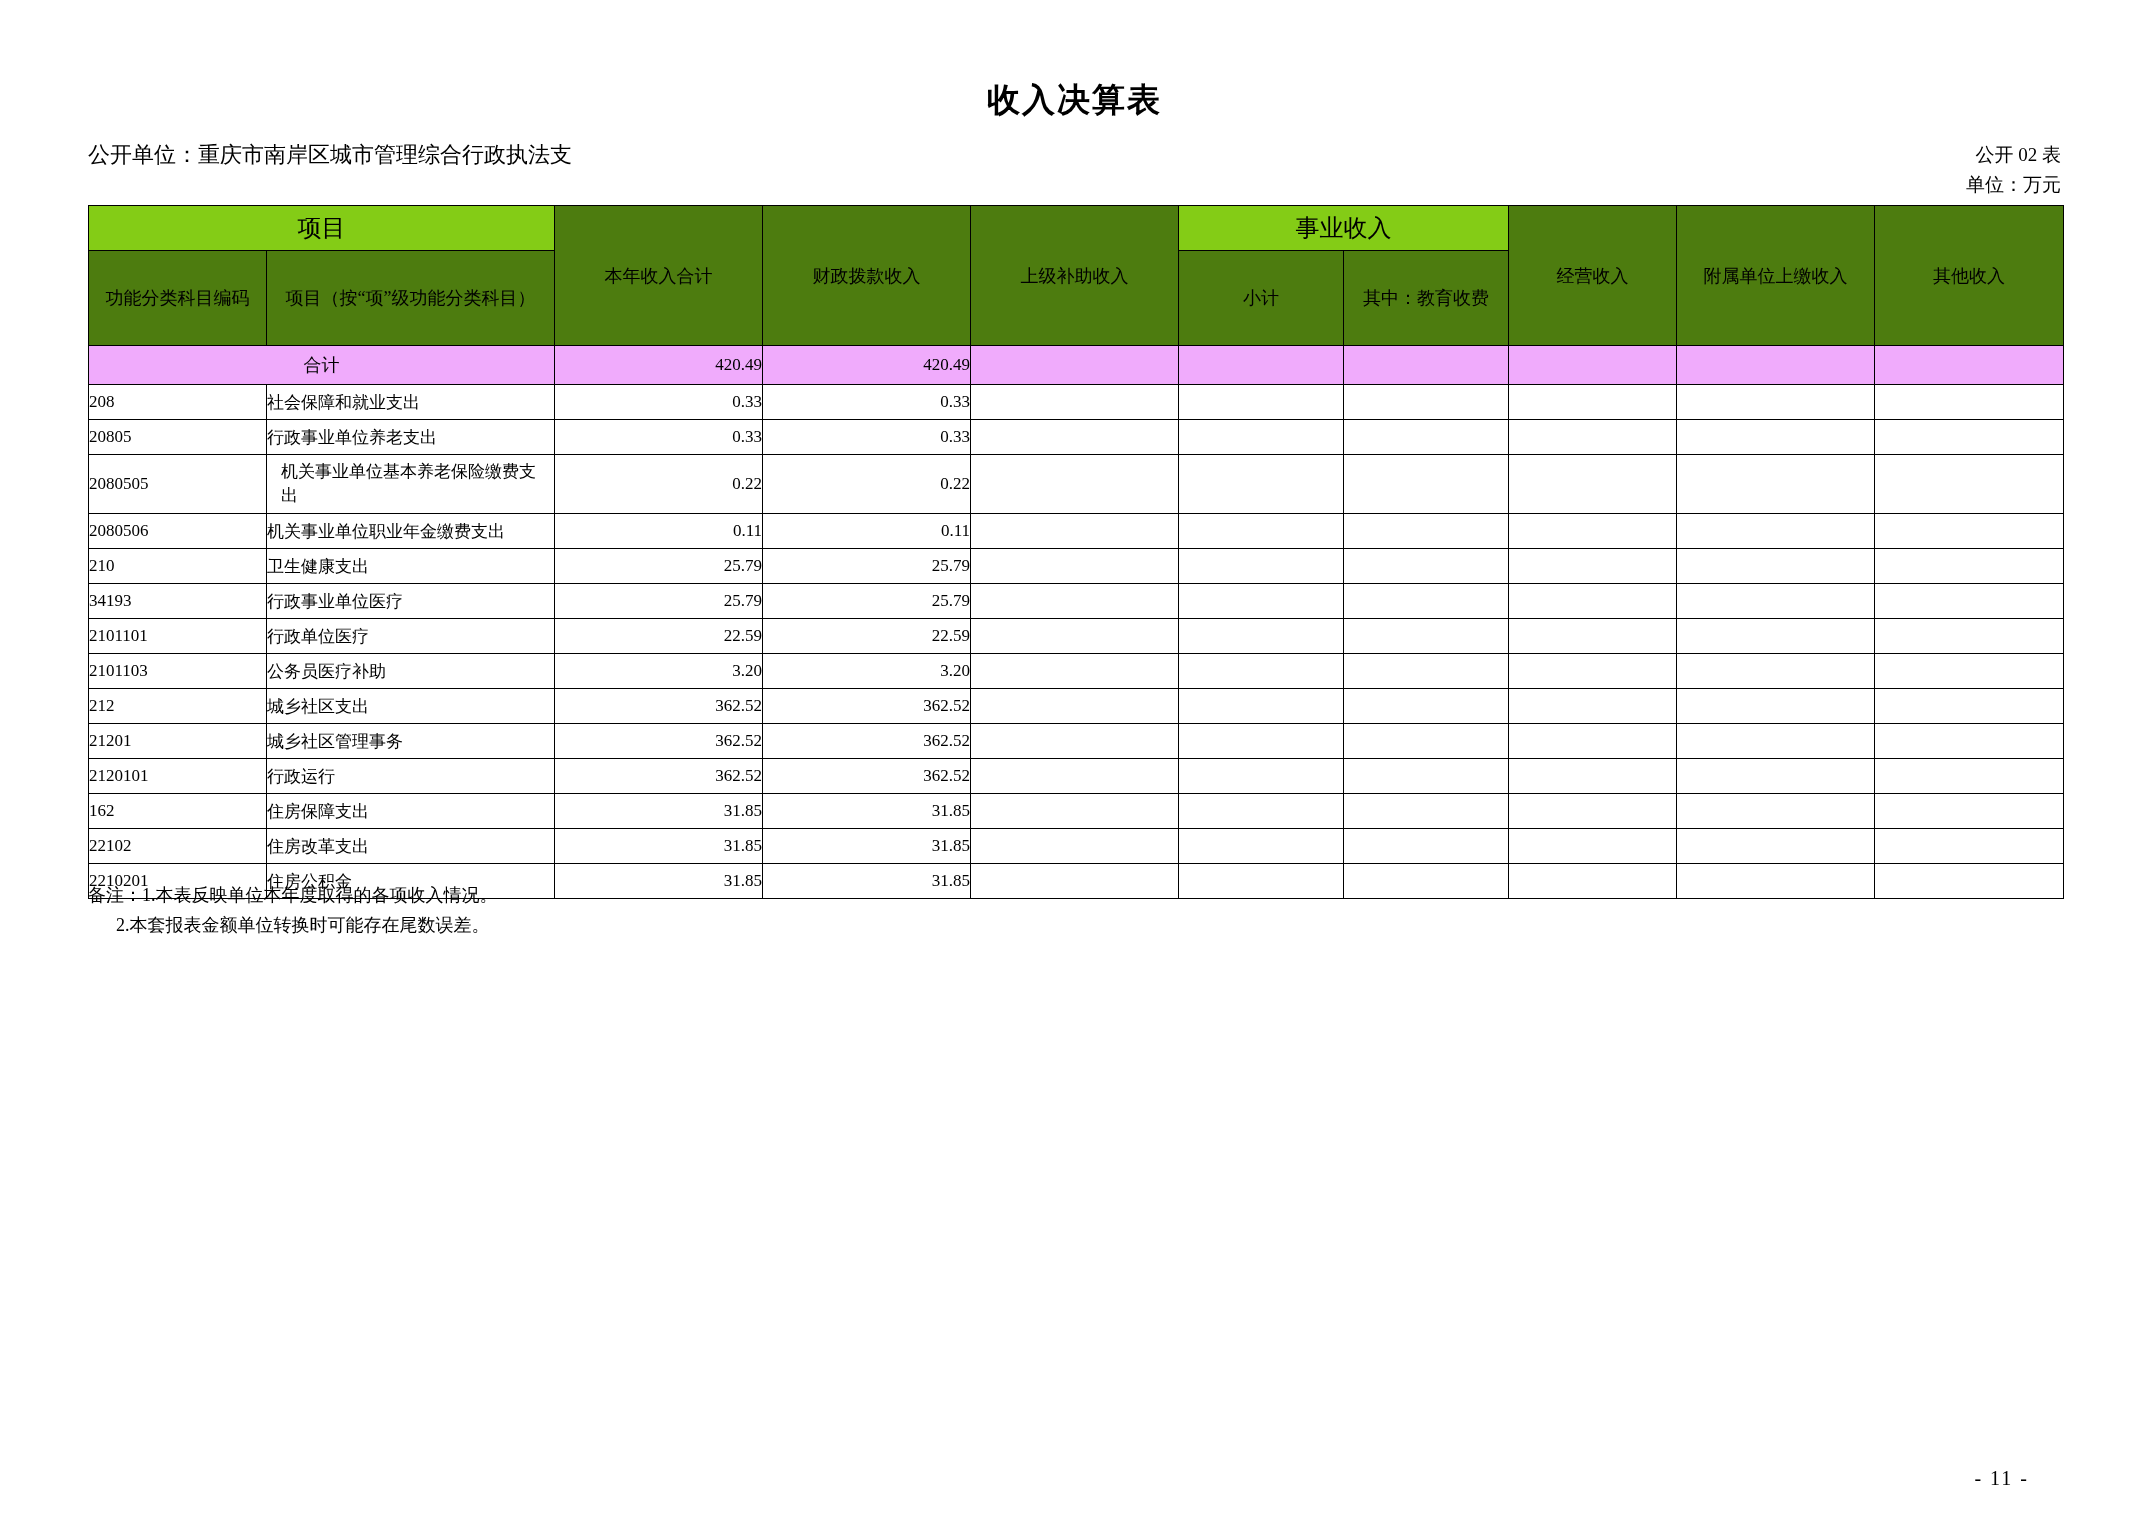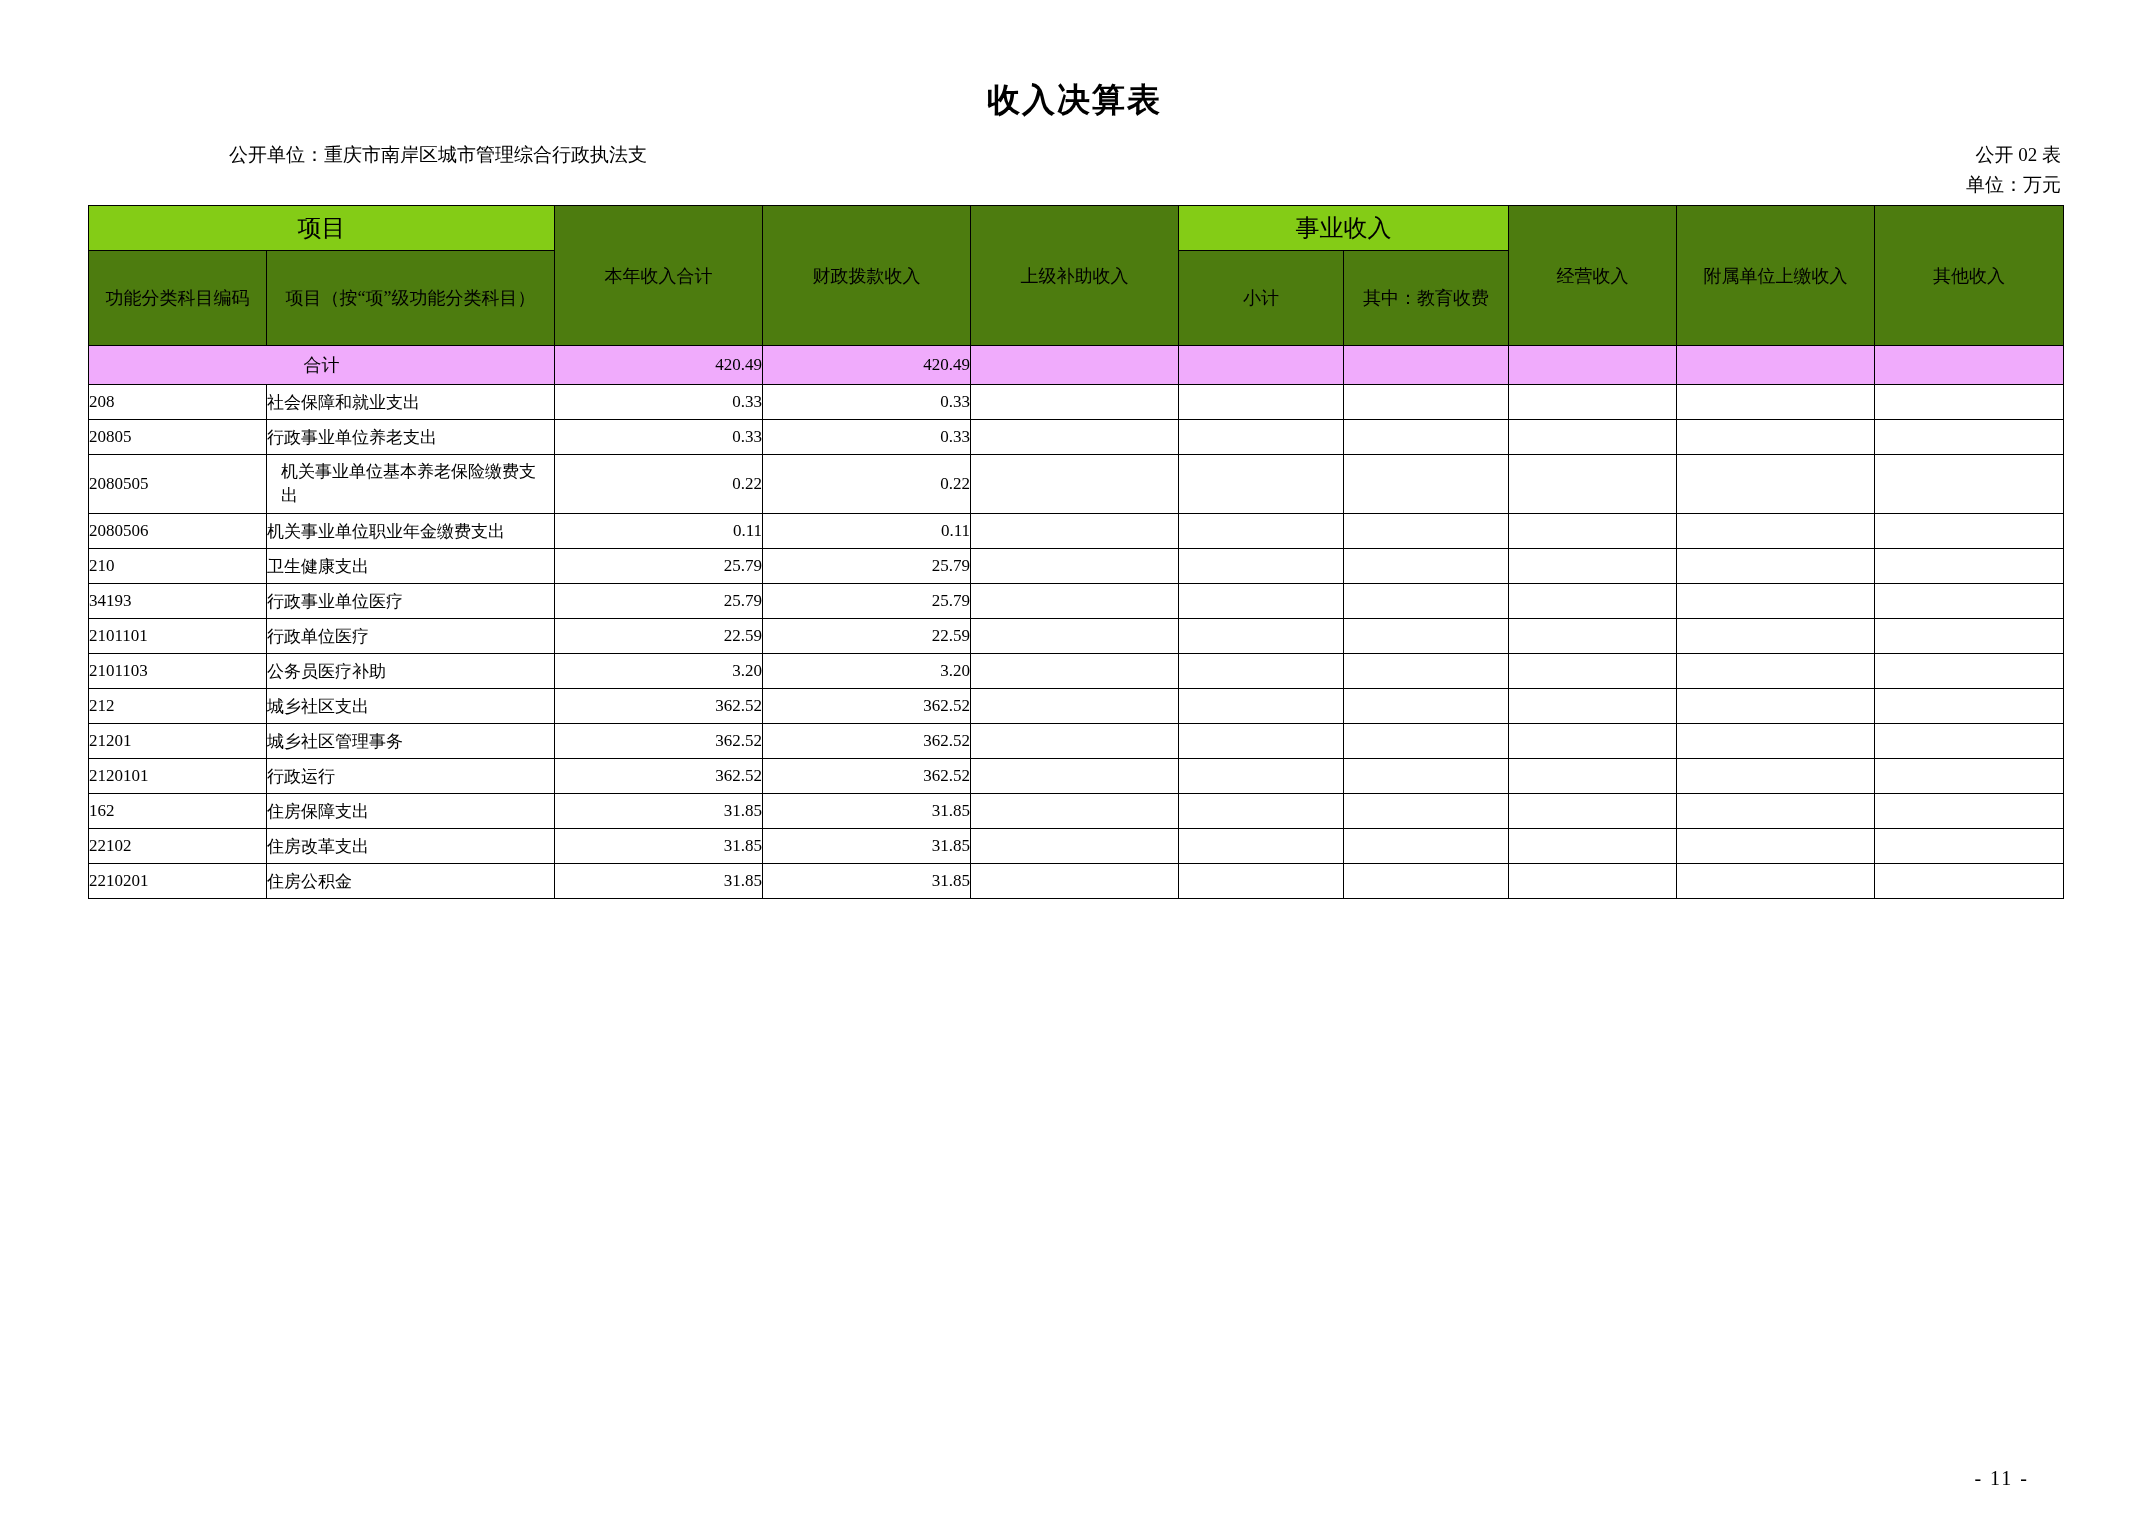--- a/index.html
+++ b/index.html
@@ -30,23 +30,22 @@
     font-size: 33px;
     font-weight: bold;
     letter-spacing: 2px;
     font-family: "Liberation Serif", "DejaVu Serif", serif;
   }
   .unit-block {
     position: absolute;
     left: 88px;
     top: 140px;
     width: 700px;
-    font-size: 19px;
+    font-size: 22px;
     line-height: 30px;
-    text-align: center;
   }
   .unit-block .line2 {
     display: block;
   }
   .right-block {
     position: absolute;
     right: 88px;
     top: 140px;
     width: 340px;
     text-align: right;
@@ -353,16 +352,20 @@
           <td class="cell-num"></td>
           <td class="cell-num"></td>
           <td class="cell-num"></td>
           <td class="cell-num"></td>
           <td class="cell-num"></td>
           <td class="cell-num"></td>
         </tr>
       </tbody>
   </table>
 
+  <div class="notes">
+    <div>备注：1.本表反映单位本年度取得的各项收入情况。</div>
+    <div class="n2">2.本套报表金额单位转换时可能存在尾数误差。</div>
+  </div>
 
   <div class="pagenum">- 11 -</div>
 
 </div>
 
 </body></html>

